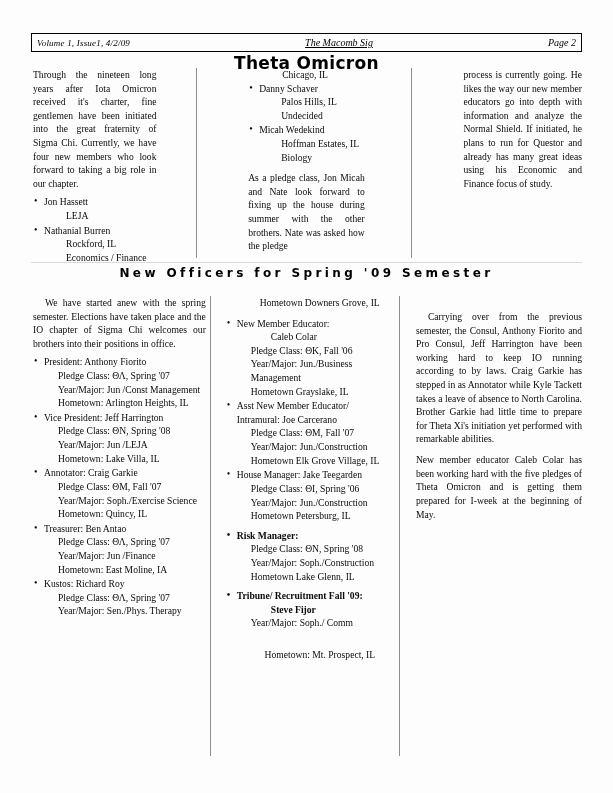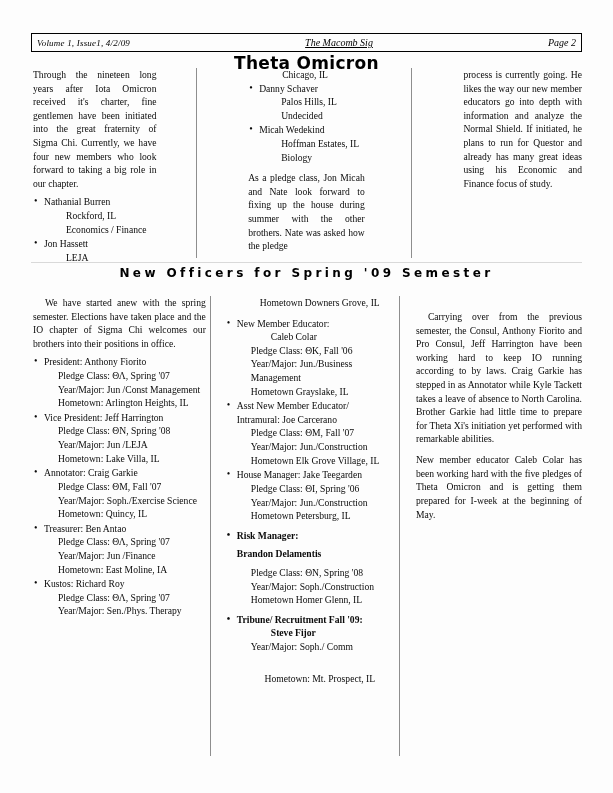--- a/index.html
+++ b/index.html
@@ -183,27 +183,27 @@
   </div>
 
   <div class="page-title">Theta Omicron</div>
 
   <div class="cols-top">
 
     <div class="col left">
       <p class="body tight">Through the nineteen long years after Iota Omicron received it's charter, fine gentlemen have been initiated into the great fraternity of Sigma Chi. Currently, we have four new members who look forward to taking a big role in our chapter.</p>
       <ul class="bl">
         <li>
+          <span>Jon Hassett</span>
+          <span class="sub">LEJA</span>
+        </li>
+        <li>
           <span>Nathanial Burren</span>
           <span class="sub">Rockford, IL</span>
           <span class="sub">Economics / Finance</span>
-        </li>
-        <li>
-          <span>Jon Hassett</span>
-          <span class="sub">LEJA</span>
         </li>
       </ul>
     </div>
 
     <div class="rule"></div>
 
     <div class="col mid">
       <div class="sub2" style="padding-left:34px;">Chicago, IL</div>
       <ul class="bl">
         <li>
@@ -286,24 +286,23 @@
           <span class="sub2">Hometown Elk Grove Village, IL</span>
         </li>
         <li>
           <span>House Manager: Jake Teegarden</span>
           <span class="sub2">Pledge Class: ΘI, Spring '06</span>
           <span class="sub2">Year/Major: Jun./Construction</span>
           <span class="sub2">Hometown Petersburg, IL</span>
         </li>
         <li class="bold" style="margin-top:6px;">
           <span>Risk Manager:</span>
-          <span style="display:block;margin-top:5px;margin-bottom:5px;">Brandon Delamentis</span>
           <span class="sub2 nm">Pledge Class: ΘN, Spring '08</span>
           <span class="sub2 nm">Year/Major: Soph./Construction</span>
-          <span class="sub2 nm">Hometown Homer Glenn, IL</span>
+          <span class="sub2 nm">Hometown Lake Glenn, IL</span>
         </li>
         <li class="bold" style="margin-top:6px;">
           <span>Tribune/ Recruitment Fall '09:</span>
           <span class="sub3">Steve Fijor</span>
           <span class="sub2 nm">Year/Major: Soph./ Comm</span>
           <span class="sub2 nm" style="margin-top:18px;text-align:center;">Hometown: Mt. Prospect, IL</span>
         </li>
       </ul>
     </div>
 

